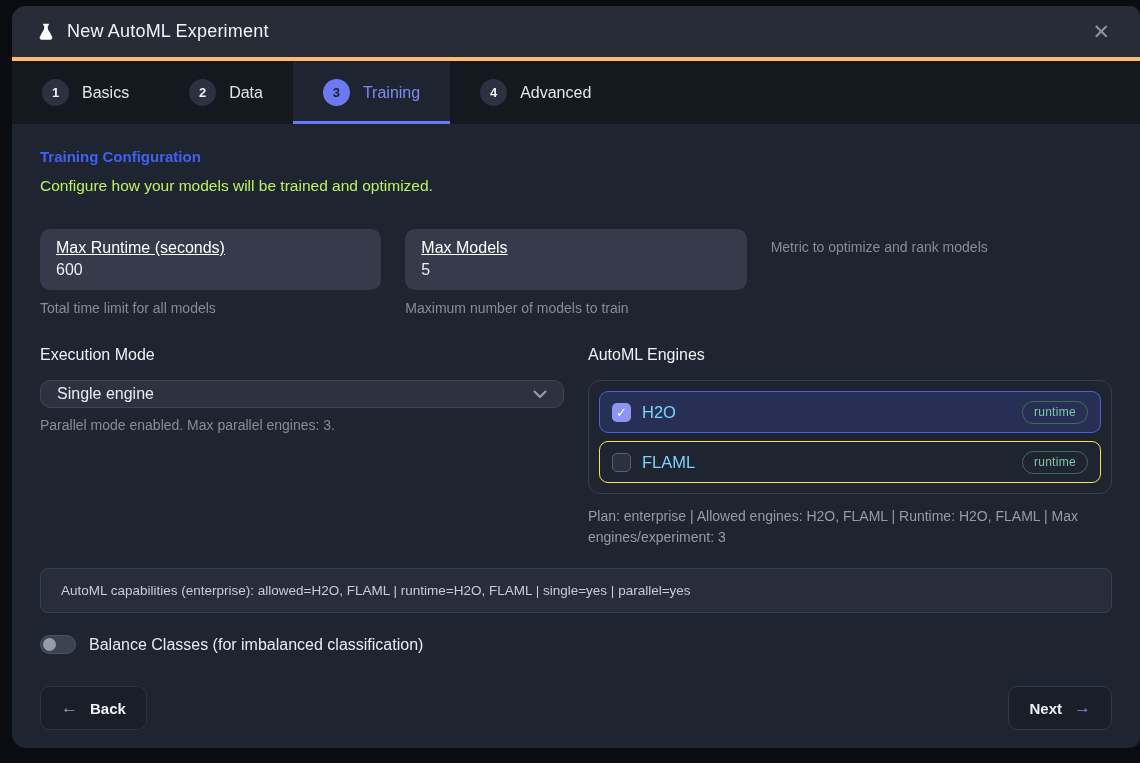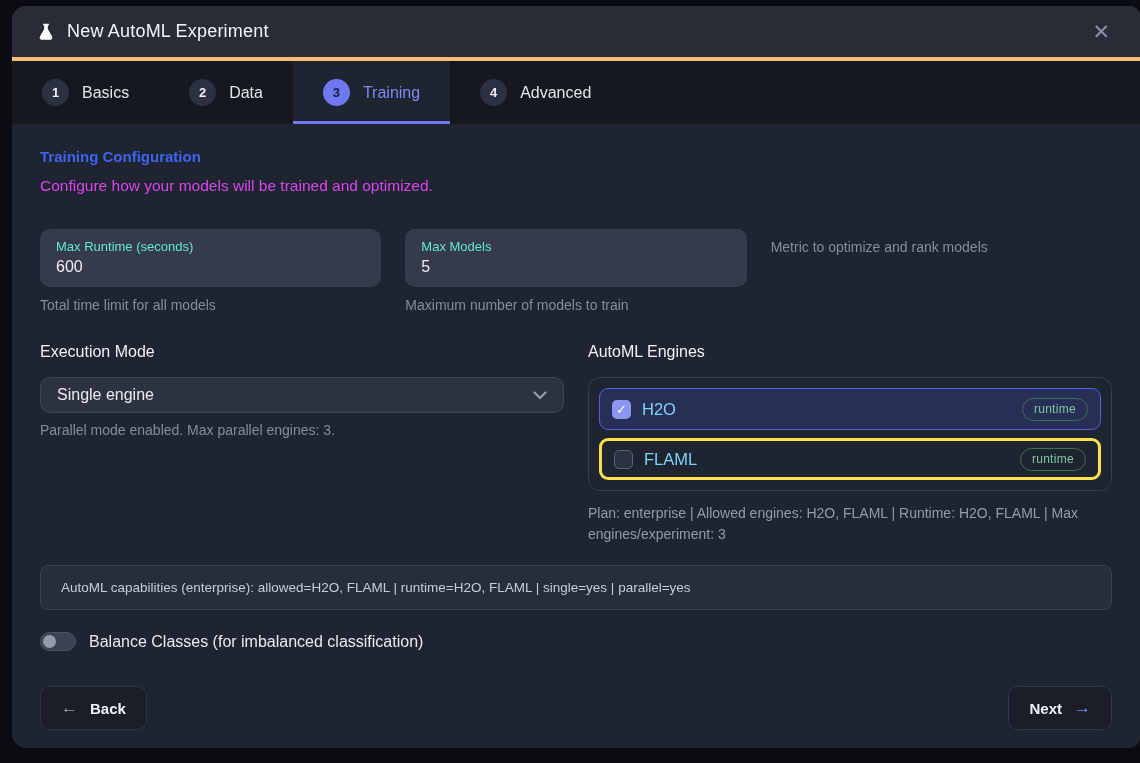--- a/index.html
+++ b/index.html
@@ -30,40 +30,40 @@
   }
   .tab .num {
     width:27px; height:27px; border-radius:50%; background:#2b3140; color:#eef0f3;
     font-size:13px; font-weight:700; display:flex; align-items:center; justify-content:center;
   }
   .tab.active { background:#1e2430; color:#7f8af5; border-bottom-color:#6d79f2; }
   .tab.active .num { background:#6d79f2; color:#181d30; }
   
   .content { flex:1; padding:24px 28px 18px; display:flex; flex-direction:column; }
   .sec-head { color:#3e63f0; font-size:15px; font-weight:700; margin-bottom:12px; }
-  .sec-sub { color:#d946ef; font-size:15.5px; margin-bottom:34px; }
+  .sec-sub { color:#bef264; font-size:15.5px; margin-bottom:34px; }
   .fields { display:grid; grid-template-columns:repeat(3,1fr); gap:24px; margin-bottom:30px; }
   .fbox {
     background:#353b4a; border-radius:10px; padding:10px 16px 11px; position:relative; cursor:text;
   }
-  .flabel { color:#5eead4; font-size:13px; margin-bottom:4px; }
+  .flabel { color:#ffffff; font-size:16px; margin-bottom:4px;text-decoration:underline; }
   .fvalue { color:#eceef2; font-size:16px; }
   .fbox .chev { position:absolute; right:14px; top:50%; transform:translateY(-50%); }
   .fhelp { margin-top:10px; color:#868c98; font-size:14px; }
   .twocol { display:grid; grid-template-columns:1fr 1fr; gap:24px; margin-bottom:20px; }
   .col-label { color:#f0f1f4; font-size:16px; font-weight:500; margin-bottom:16px; }
   .selectbox {
-    height:36px; background:#2c3240; border:1px solid #3e4452; border-radius:10px;
+    height:28px; background:#2c3240; border:1px solid #3e4452; border-radius:10px;
     display:flex; align-items:center; justify-content:space-between; padding:0 16px;
     color:#e9ebef; font-size:16px; cursor:pointer;
   }
   .exec-help { margin-top:9px; color:#868c98; font-size:14px; }
   .engines-box { border:1px solid #363d4c; border-radius:12px; padding:10px; }
   .engine-row {
-    height:42px; border-radius:9px; border:3px solid #fde047; background:transparent;
+    height:42px; border-radius:9px; border:1px solid #fde047; background:transparent;
     display:flex; align-items:center; padding:0 12px; cursor:pointer;
   }
   .engine-row + .engine-row { margin-top:8px; }
   .engine-row.selected { background:#272f55; border:1.5px solid #515ee3; }
   .cbox {
     width:19px; height:19px; border-radius:5px; flex:0 0 auto;
     display:flex; align-items:center; justify-content:center; font-size:13px;
   }
   .cbox.checked { background:#8d95f2; color:#ffffff; }
   .cbox.unchecked { background:#2b3140; border:1.5px solid #5a6173; color:transparent; }

